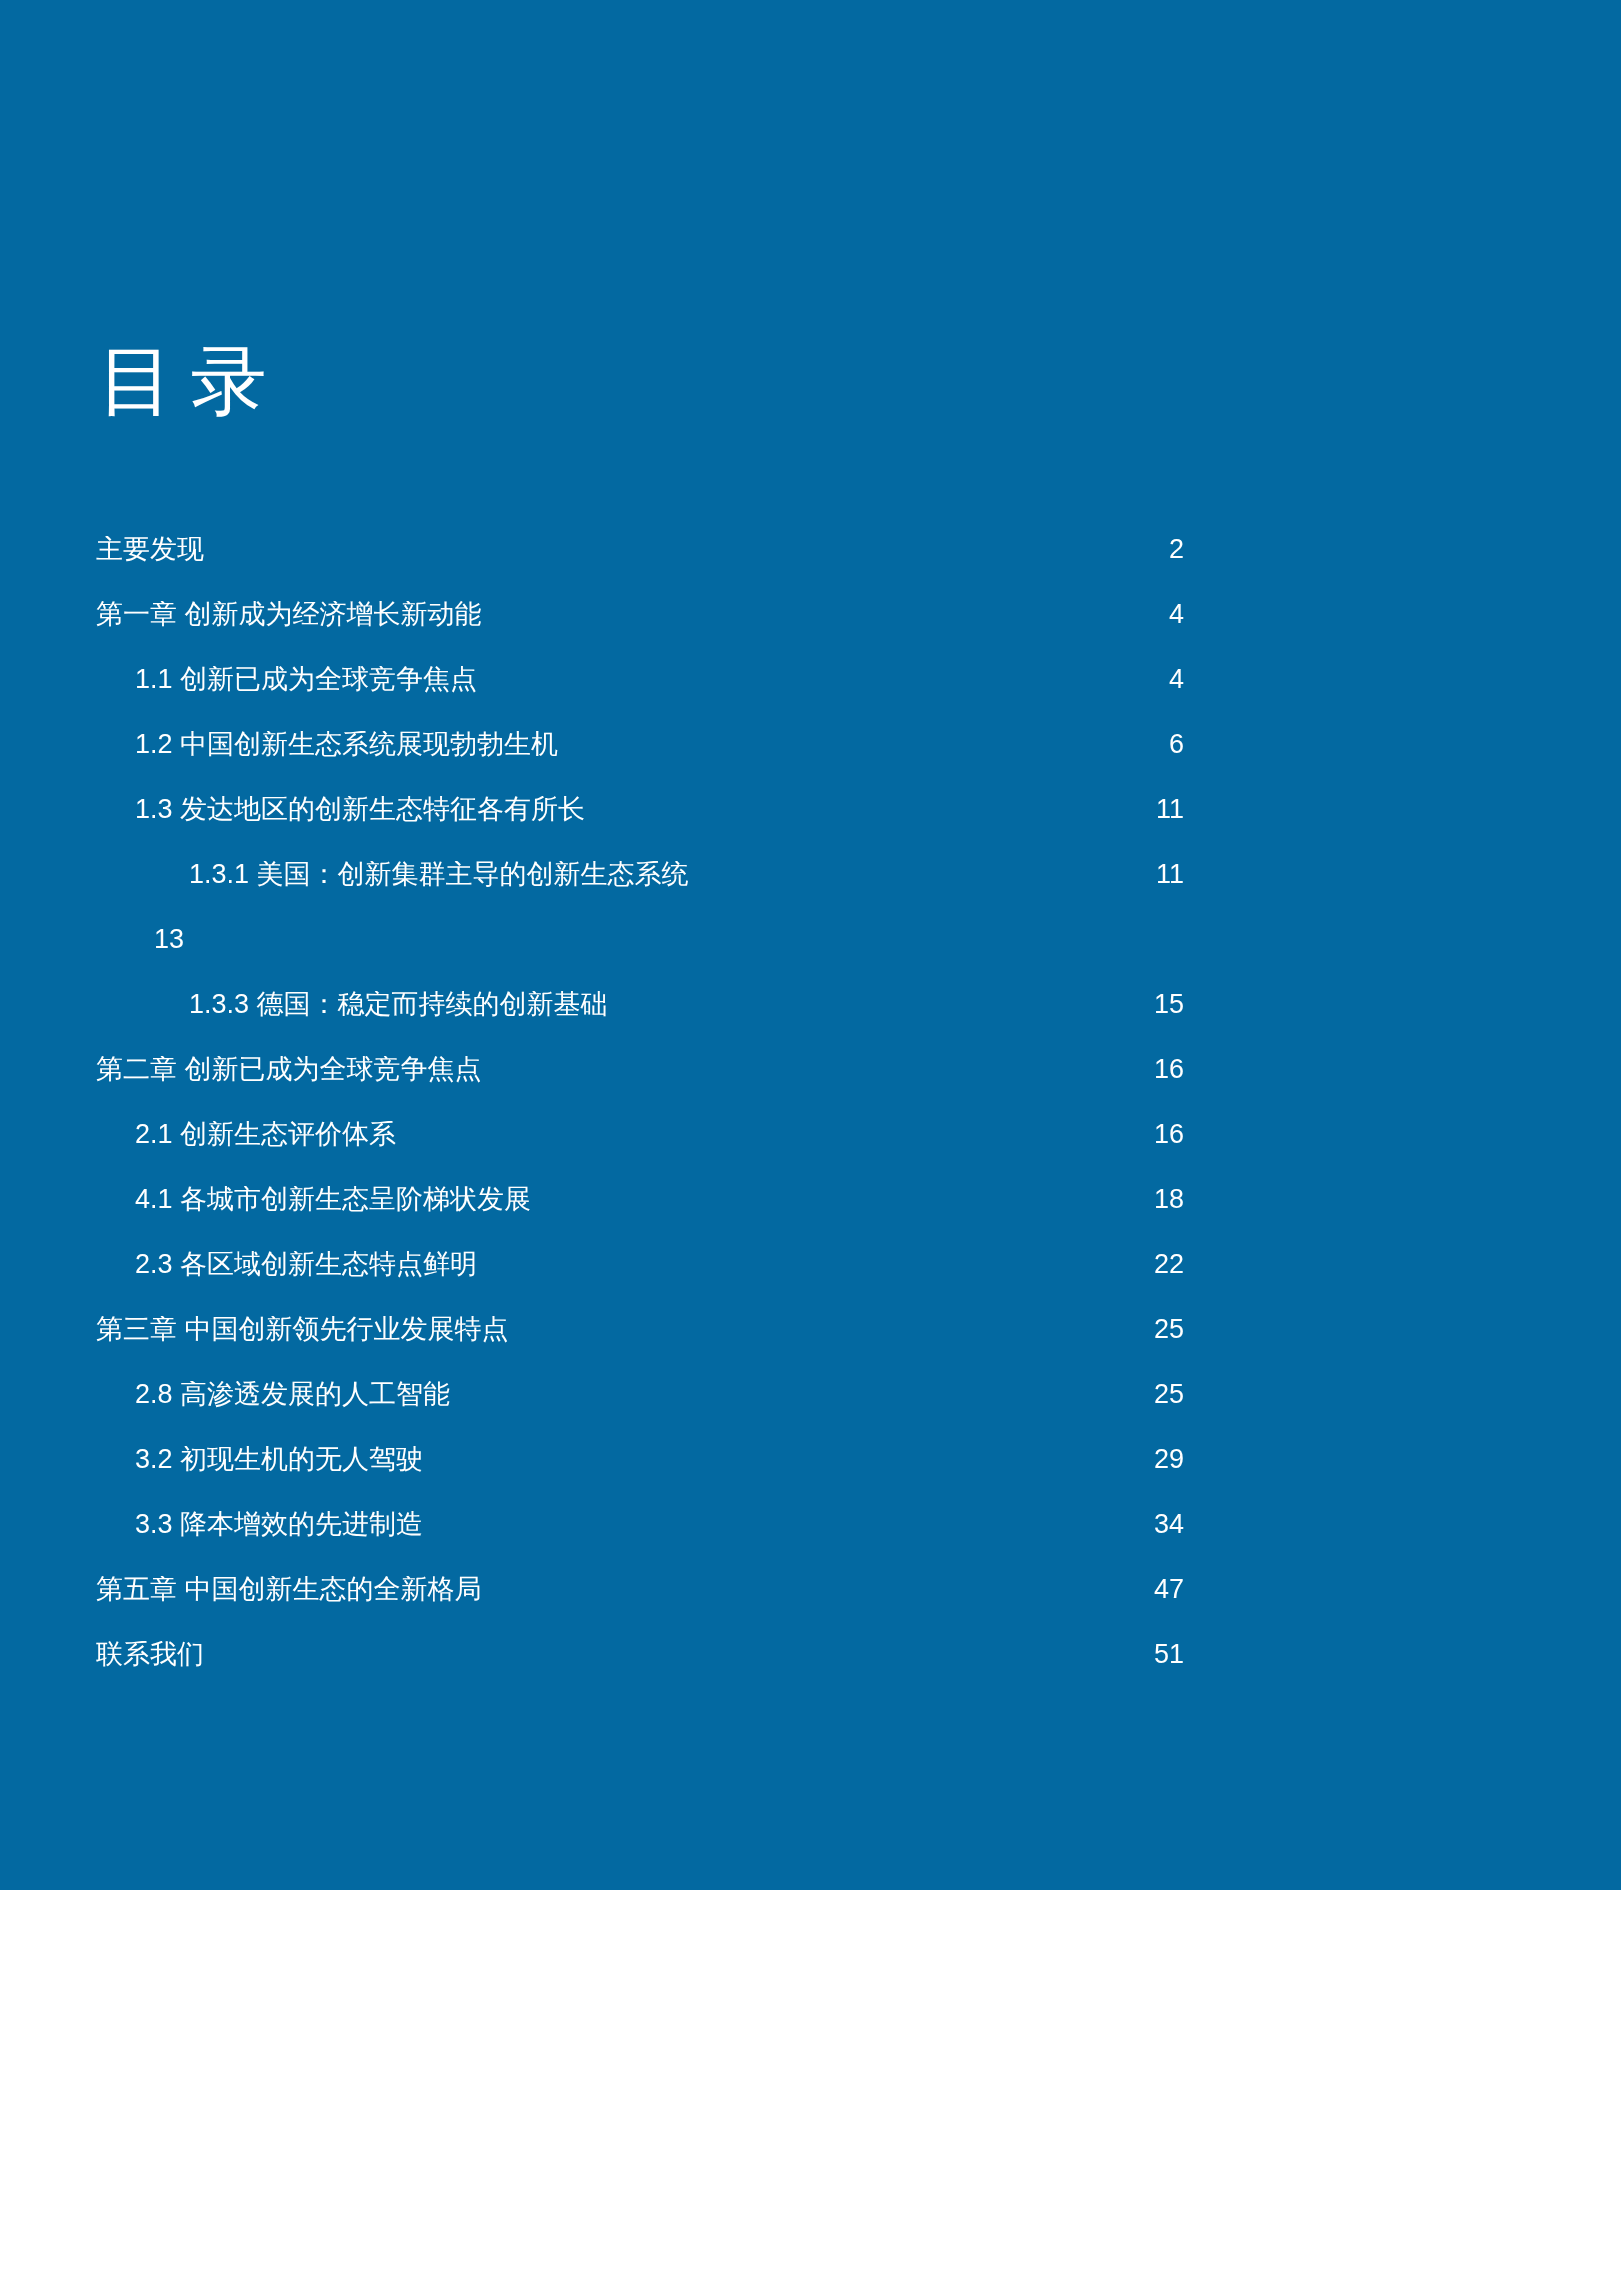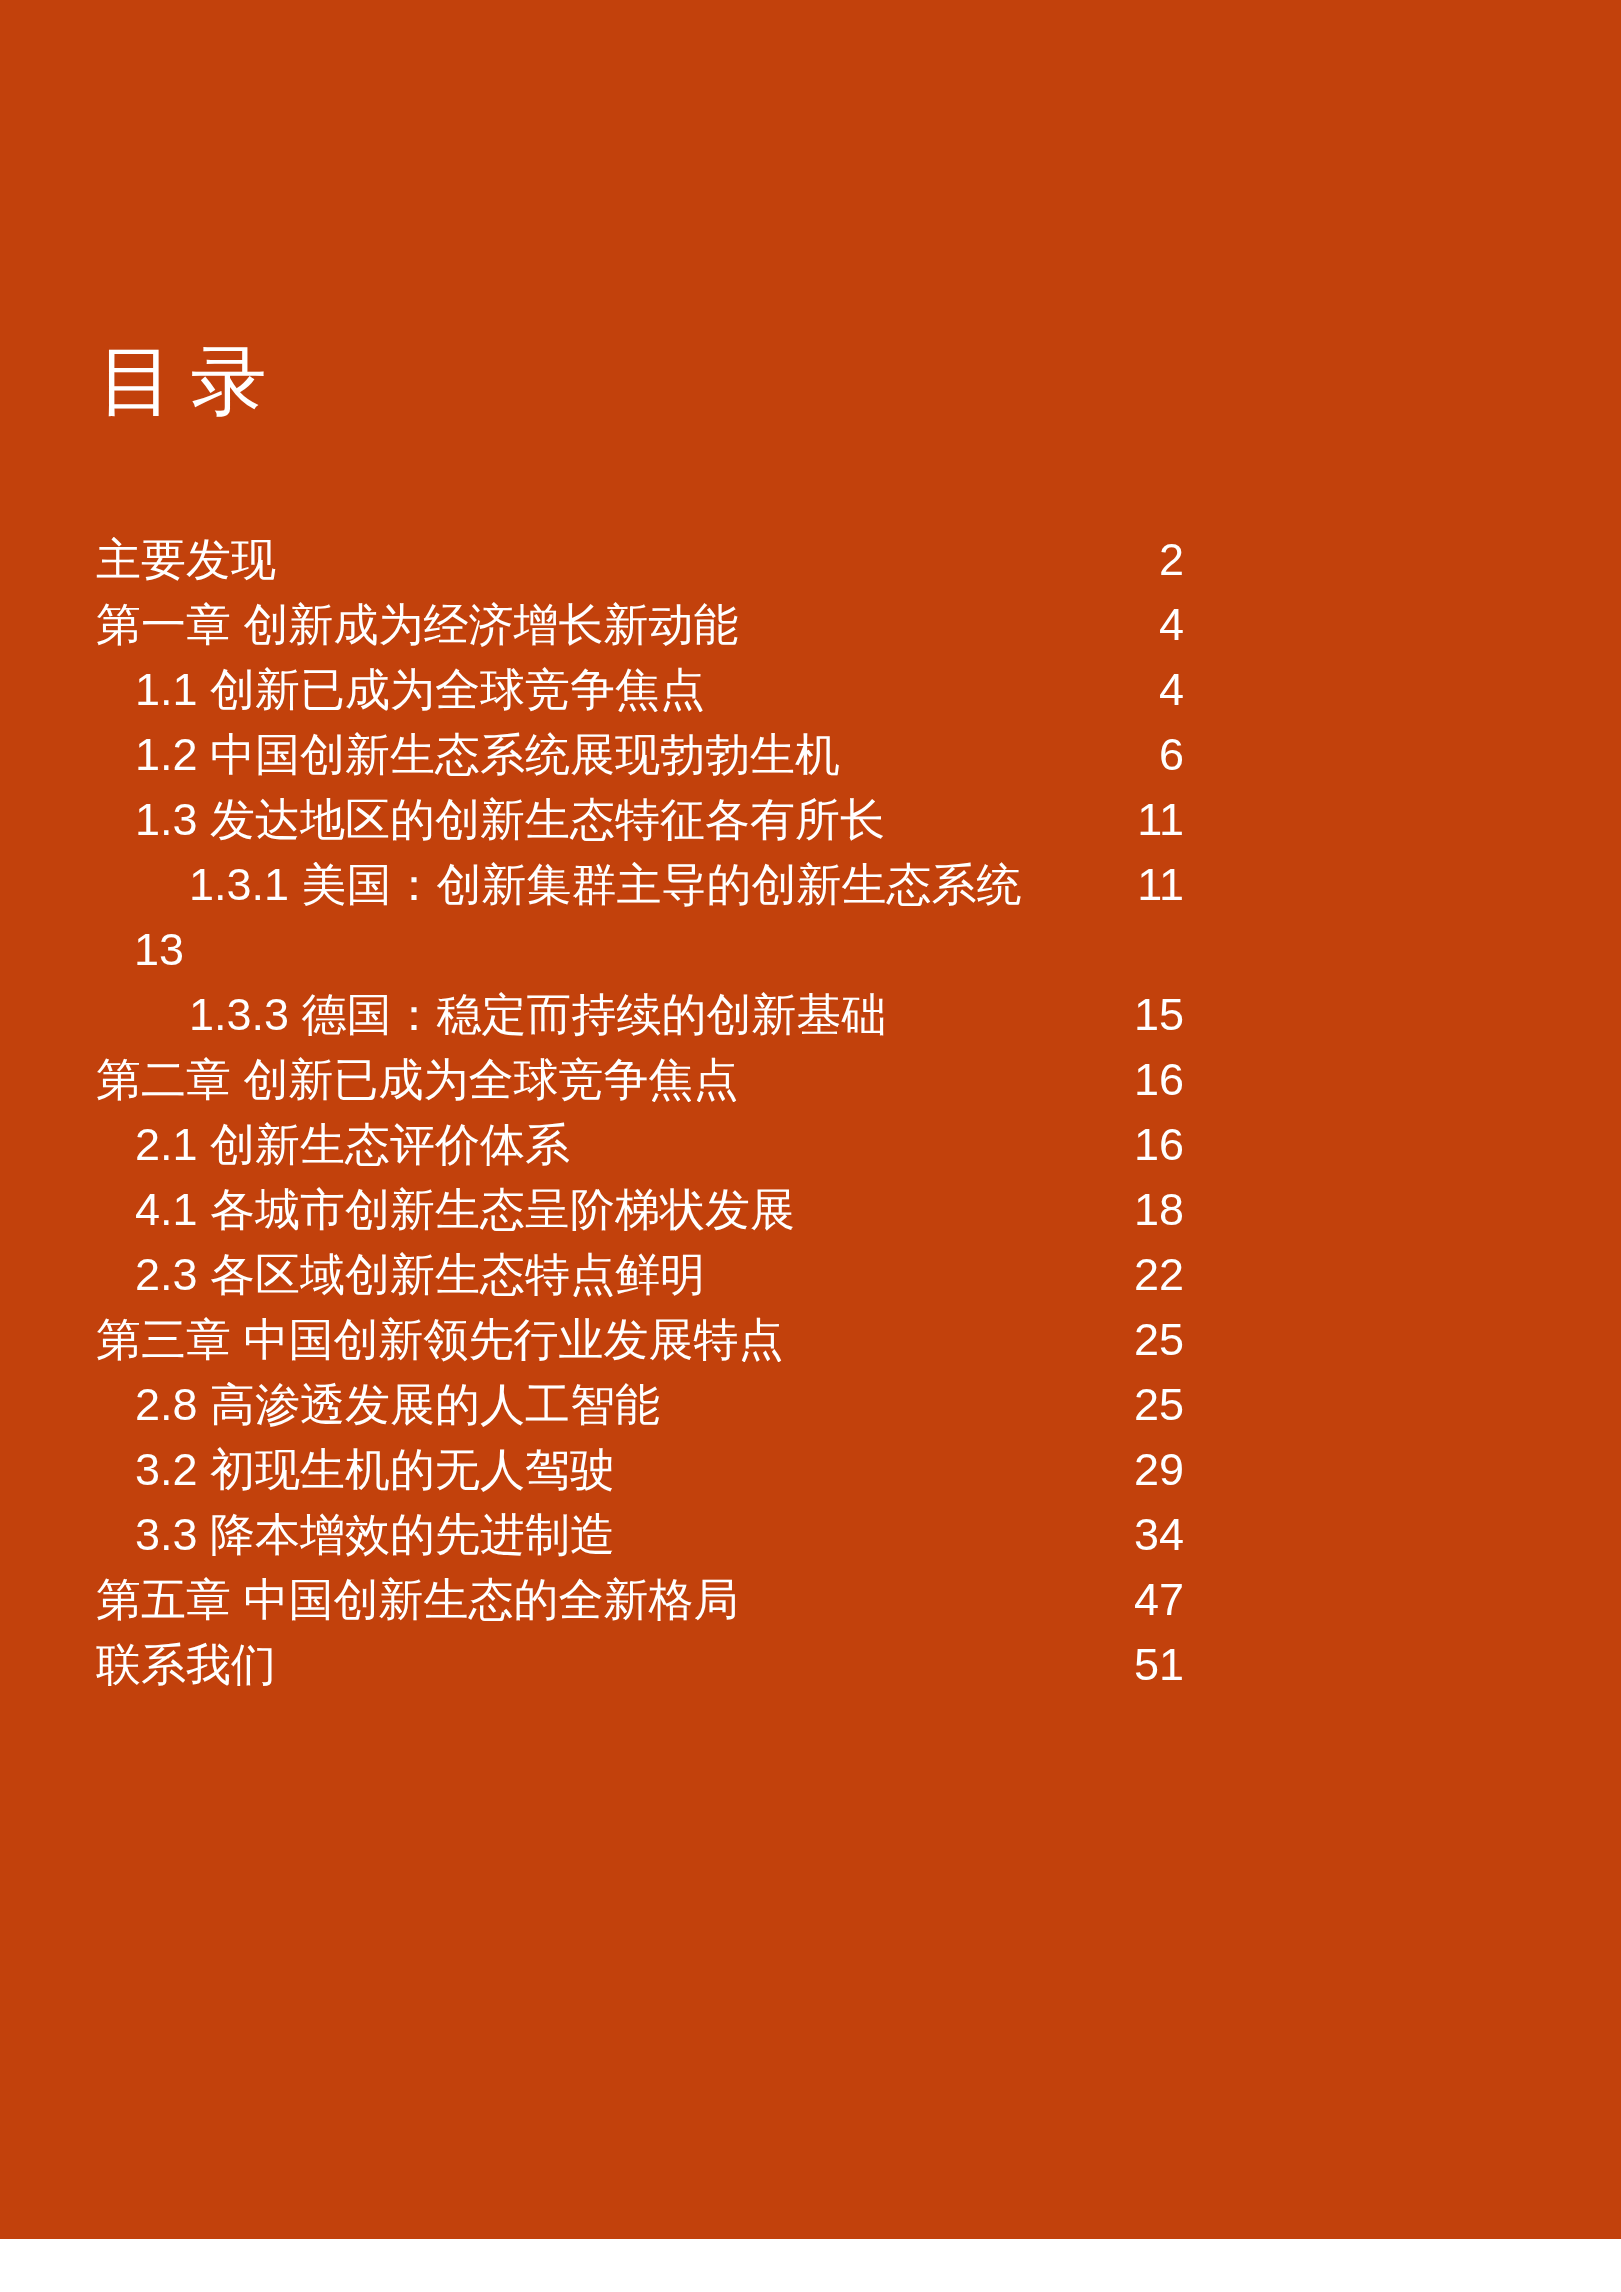--- a/index.html
+++ b/index.html
@@ -2,22 +2,22 @@
 <html><head>
 <meta charset="utf-8">
 <style>
   html, body {
     margin: 0;
     padding: 0;
   }
   .page {
     position: relative;
     width: 1621px;
-    height: 2239px;
-    background: #c2410c;
+    height: 1890px;
+    background: #0369a1;
     color: #FFFFFF;
     font-family: "Liberation Sans", "DejaVu Sans", sans-serif;
     overflow: hidden;
   }
   .title {
     position: absolute;
     left: 98px;
     top: 335px;
     margin: 0;
     font-size: 76px;
@@ -27,23 +27,23 @@
     color: #FFFFFF;
   }
   .toc {
     position: absolute;
     left: 96px;
     top: 517px;
     width: 1088px;
   }
   .toc-row {
     display: flex;
-    align-items: flex-end;
+    align-items: center;
     height: 65px;
-    font-size: 45px;
+    font-size: 27px;
     font-weight: 300;
     line-height: 1;
     cursor: pointer;
   }
   .toc-label {
     flex: 1 1 auto;
     white-space: nowrap;
     overflow: hidden;
   }
   .toc-row.level-1 .toc-label { padding-left: 39px; }

